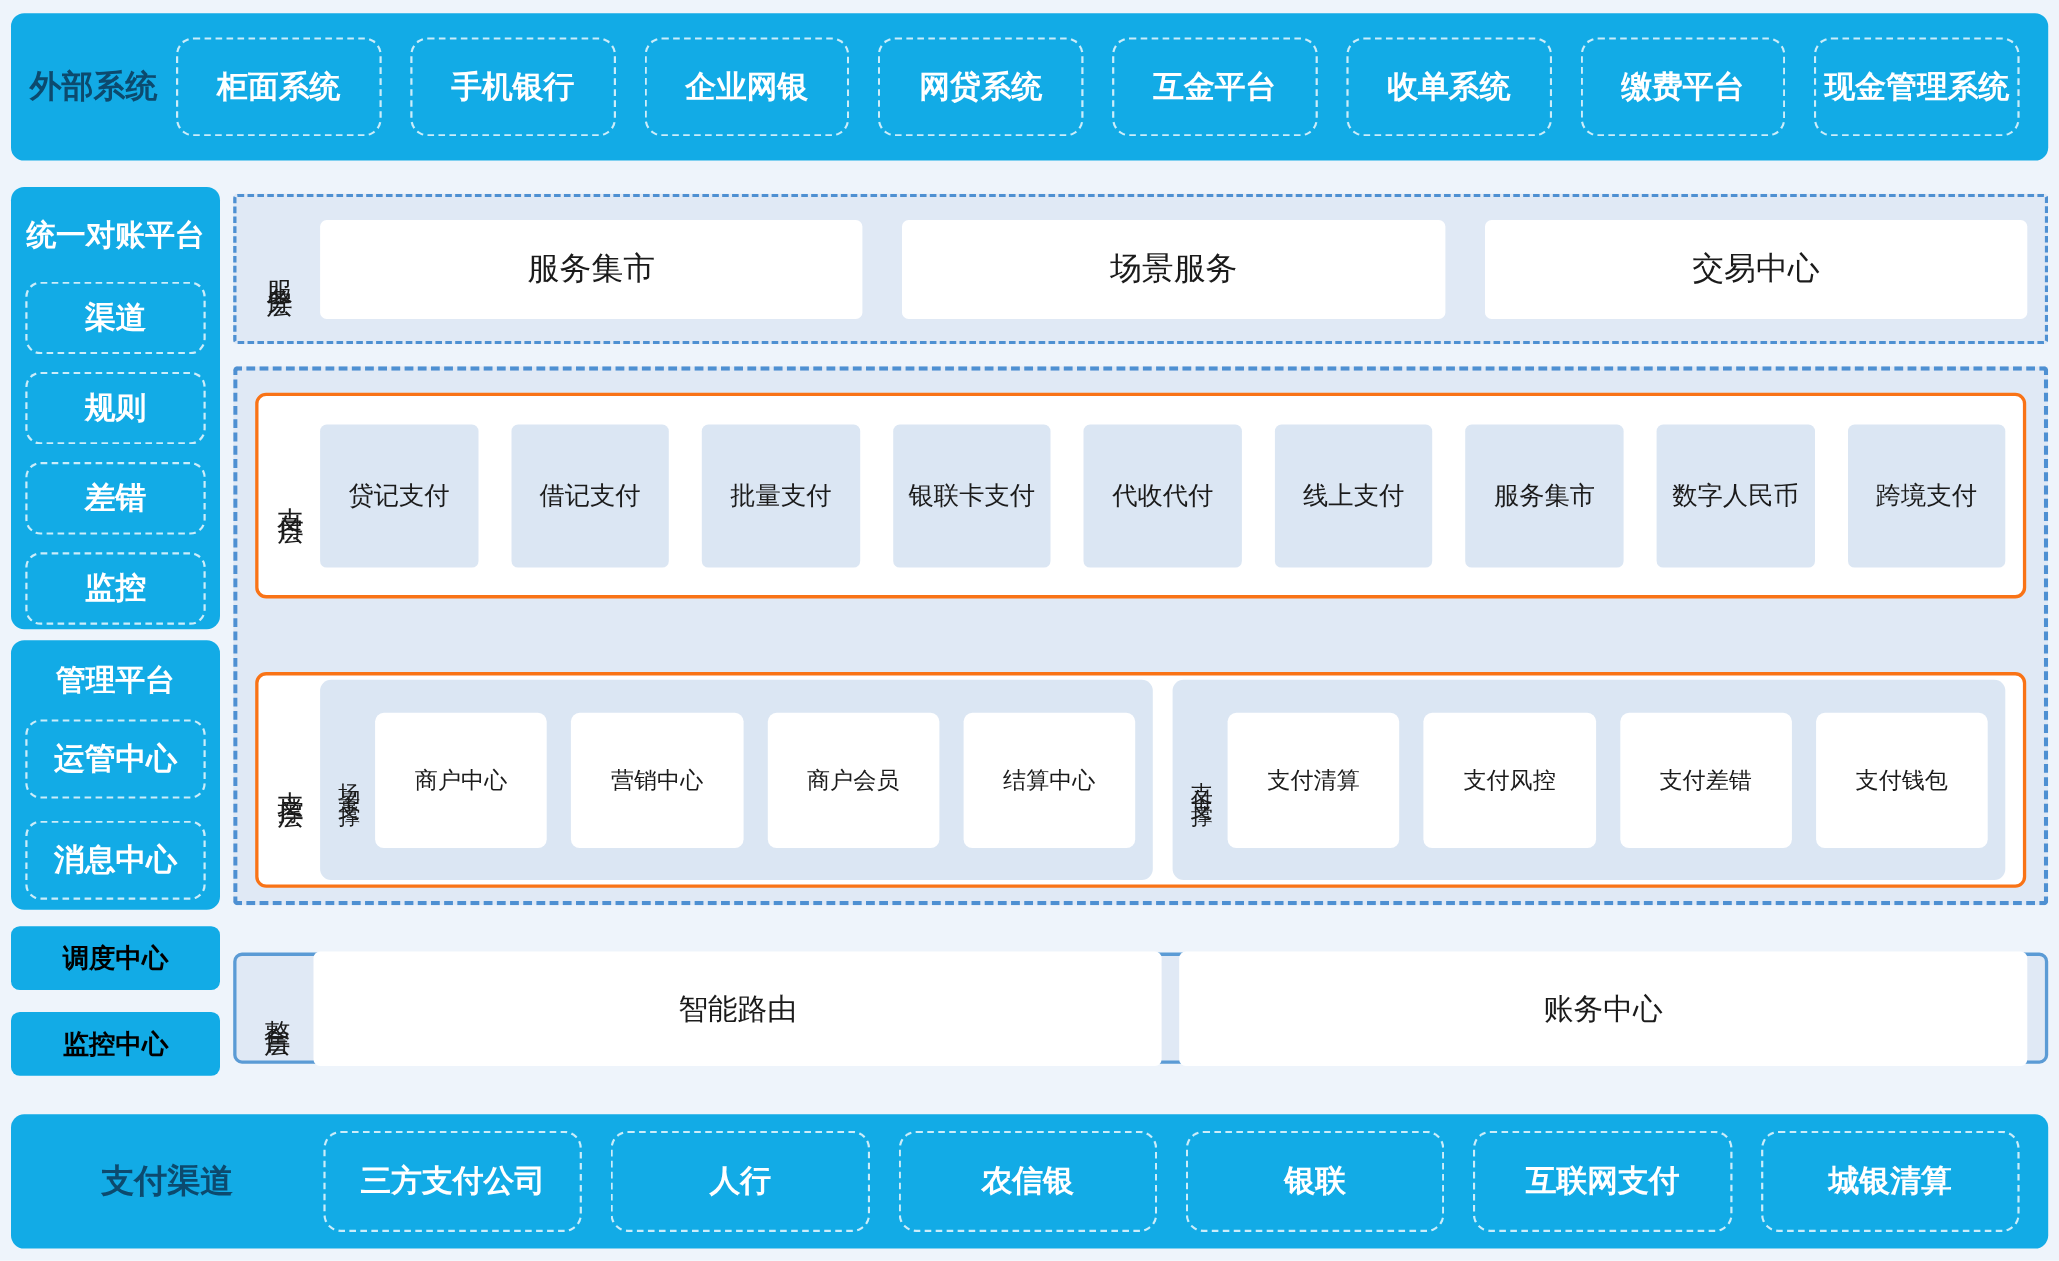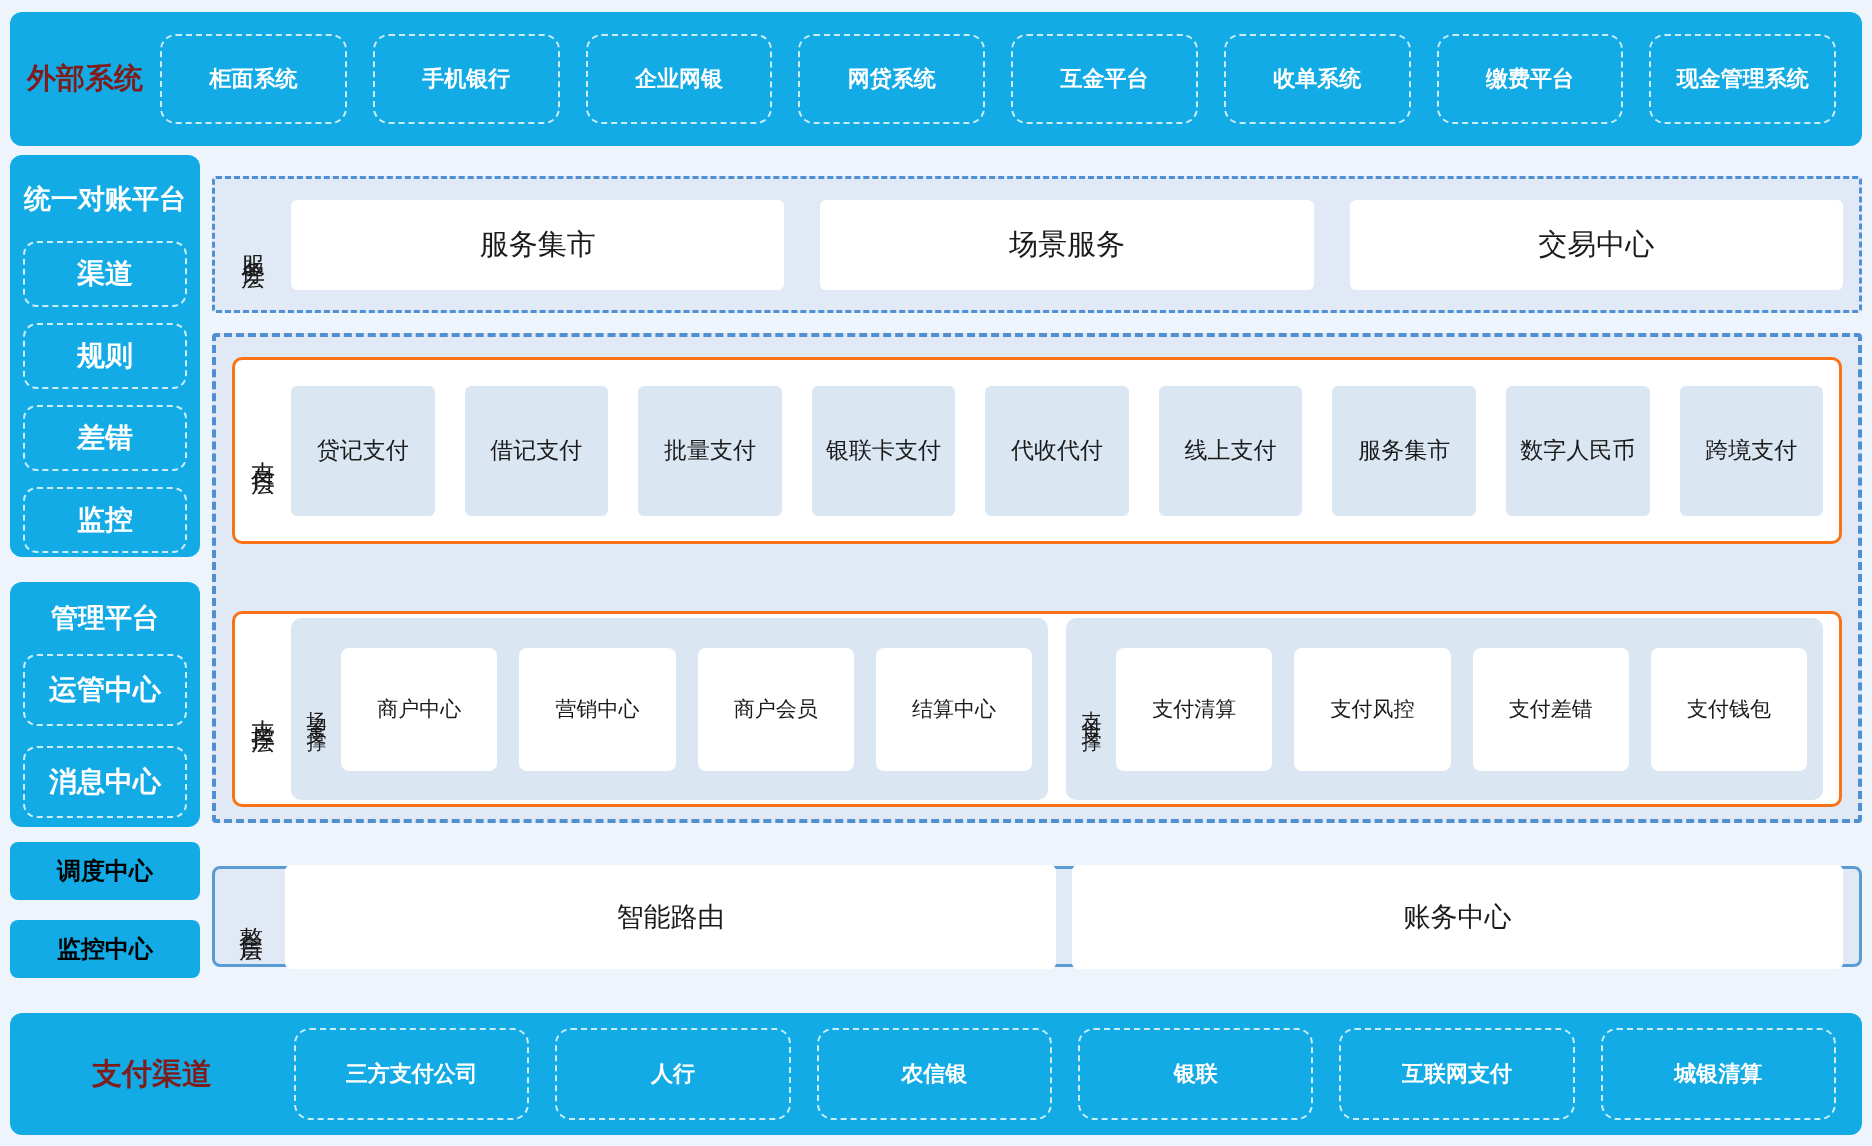--- a/index.html
+++ b/index.html
@@ -7,35 +7,35 @@
     position:relative; width:1872px; height:1146px;
     background:#eef4fb; overflow:hidden;
     font-family:"Liberation Sans","DejaVu Sans",sans-serif;
     color:#1b1b1b;
   }
   
   .hbar { position:absolute; left:10px; width:1852px; background:#12abe6;
           border-radius:12px; display:flex; align-items:center; box-sizing:border-box; }
   .topbar { top:12px; height:134px; }
   .bottombar { top:1013px; height:122px; }
-  .hbar-title { color:#7f1d1d; font-weight:bold; text-align:center; flex:none; }
+  .hbar-title { color:#0c4a6e; font-weight:bold; text-align:center; flex:none; }
   .topbar .hbar-title { width:150px; font-size:29px; }
   .bottombar .hbar-title { width:284px; font-size:30px; }
   .hbar-items { flex:1; display:flex; gap:26px; margin-right:26px; }
   .topbar .hbar-items { height:90px; }
   .bottombar .hbar-items { height:92px; }
   .dash-box { flex:1; border:2px dashed rgba(255,255,255,.78); border-radius:16px;
               display:flex; align-items:center; justify-content:center;
-              color:#fff; font-size:22px; font-weight:bold; }
+              color:#fff; font-size:28px; font-weight:bold; }
   
   .side-panel { position:absolute; left:10px; width:190px; background:#12abe6;
                 border-radius:12px; color:#fff; display:flex; flex-direction:column;
                 padding:0 13px; box-sizing:border-box; }
   .side-title { text-align:center; font-weight:bold; font-size:27px; }
-  .recon { top:155px; height:402px; }
+  .recon { top:170px; height:402px; }
   .recon .side-title { margin:26px 0 24px; }
   .mgmt { top:582px; height:245px; }
   .mgmt .side-title { margin:18px 0 18px; }
   .side-item { flex:none; height:62px; font-size:28px; border-radius:14px; }
   .recon .side-item { margin-bottom:16px; }
   .mgmt .side-item { height:68px; margin-bottom:20px; }
   .side-solid { position:absolute; left:10px; width:190px; height:58px; background:#12abe6;
                 border-radius:8px; color:#000000; font-size:24px; font-weight:bold;
                 display:flex; align-items:center; justify-content:center; }
   .dispatch { top:842px; }

